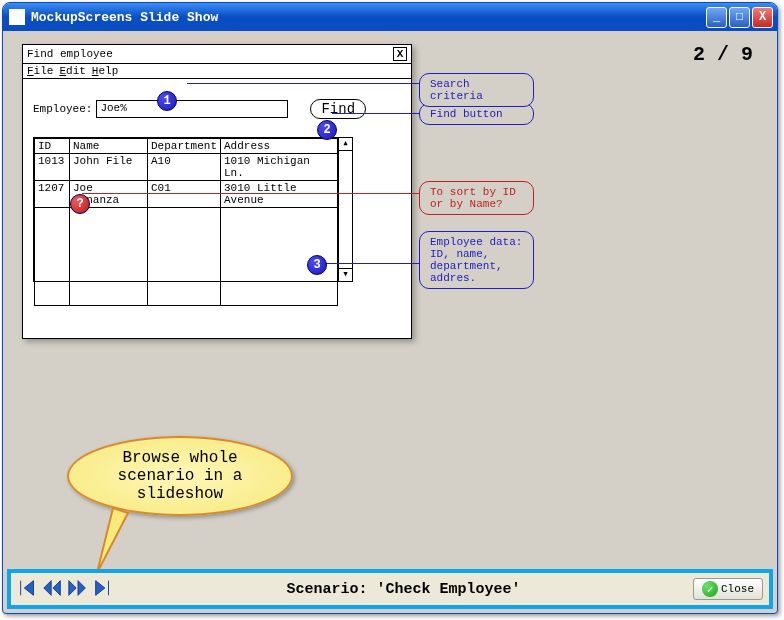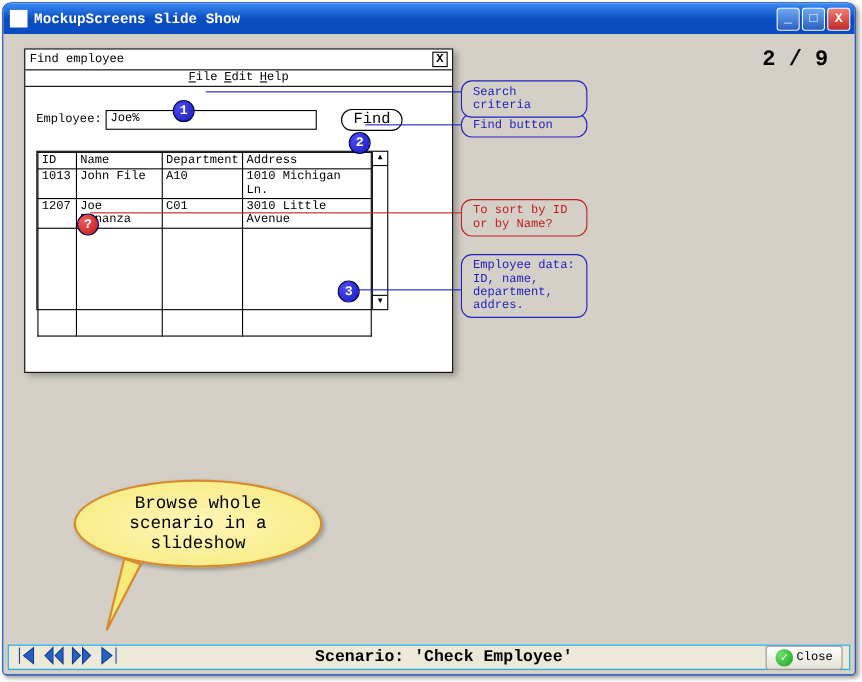--- a/index.html
+++ b/index.html
@@ -93,21 +93,20 @@
     text-align: center;
     line-height: 12px;
     font-weight: bold;
   }
   .mock-menu {
     border-bottom: 1px solid #000;
     padding: 1px 4px;
     display: flex;
     gap: 6px;
     font-size: 11px;
-    justify-content: center;
   }
   .mock-menu span { text-decoration: underline; text-decoration-color: transparent; }
   .mock-menu span::first-letter { text-decoration: underline; }
   .mock-body { padding: 20px 10px 10px 10px; position: relative; }
   .emp-row { display: flex; align-items: center; gap: 4px; margin-bottom: 18px; }
   .emp-input {
     border: 1px solid #000;
     height: 18px;
     width: 192px;
     padding: 1px 3px;
@@ -212,23 +211,23 @@
     position: absolute;
     left: 86px;
     top: 477px;
     width: 0; height: 0;
   }
   .bubble-tail svg { display:block; }
   
   .bottombar {
     position: absolute;
     left: 4px; right: 4px; bottom: 4px;
-    height: 23px;
+    height: 40px;
     background: #ece9d8;
-    border: 1px solid #0ea5e9;
+    border: 4px solid #0ea5e9;
     display: flex;
     align-items: center;
     padding: 0 6px;
   }
   .nav-icons { display: flex; gap: 3px; }
   .nav-icons svg { width: 22px; height: 22px; }
   .scenario-label {
     flex: 1;
     text-align: center;
     font-weight: bold;

